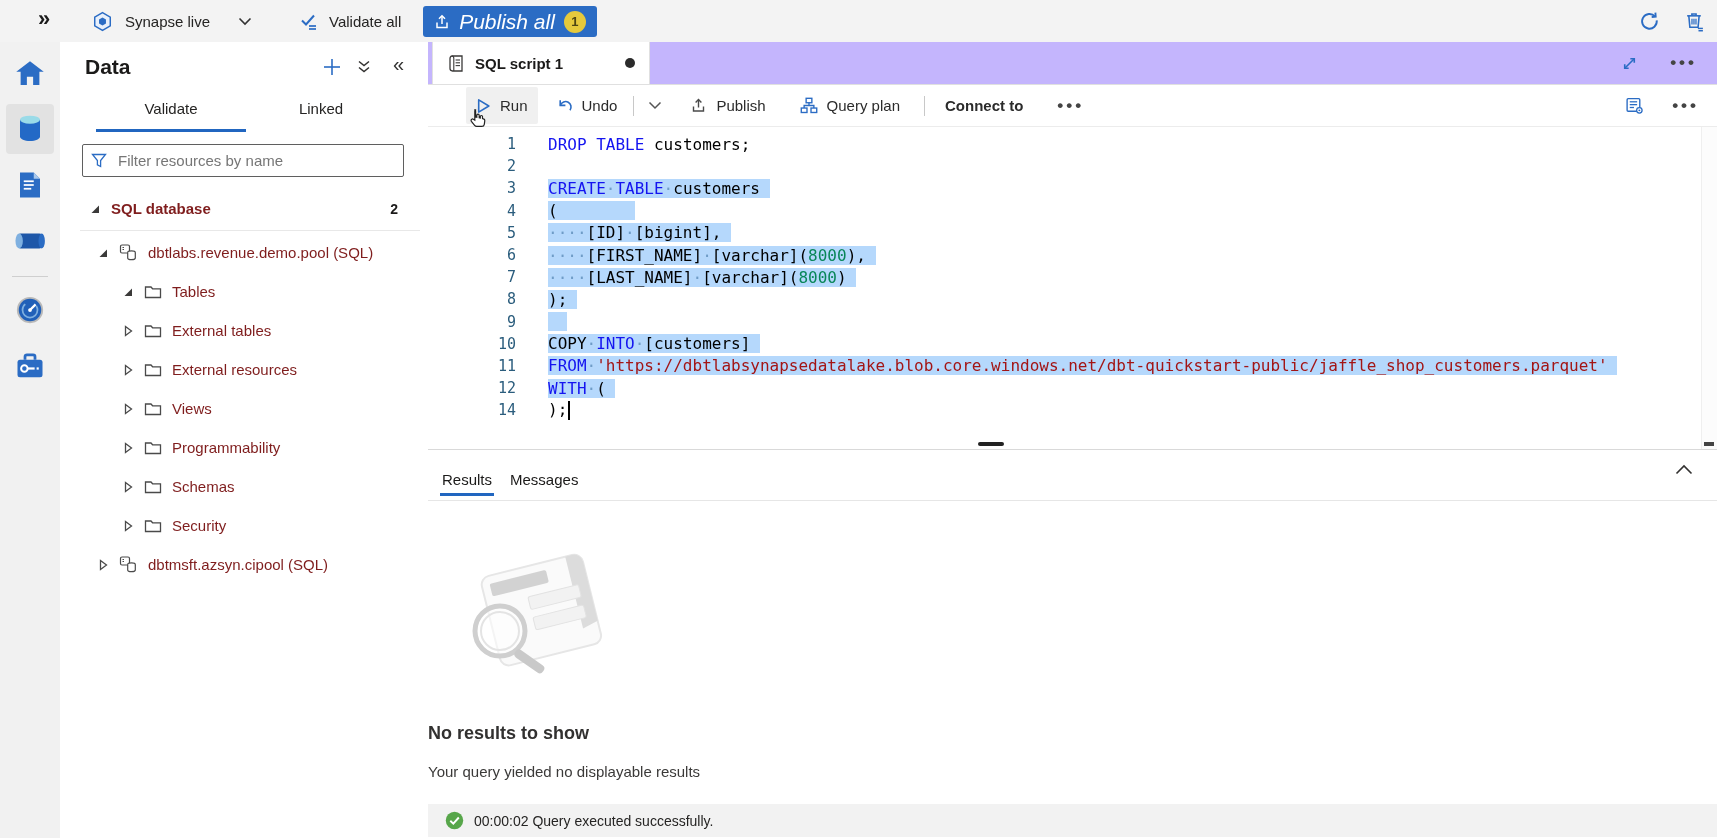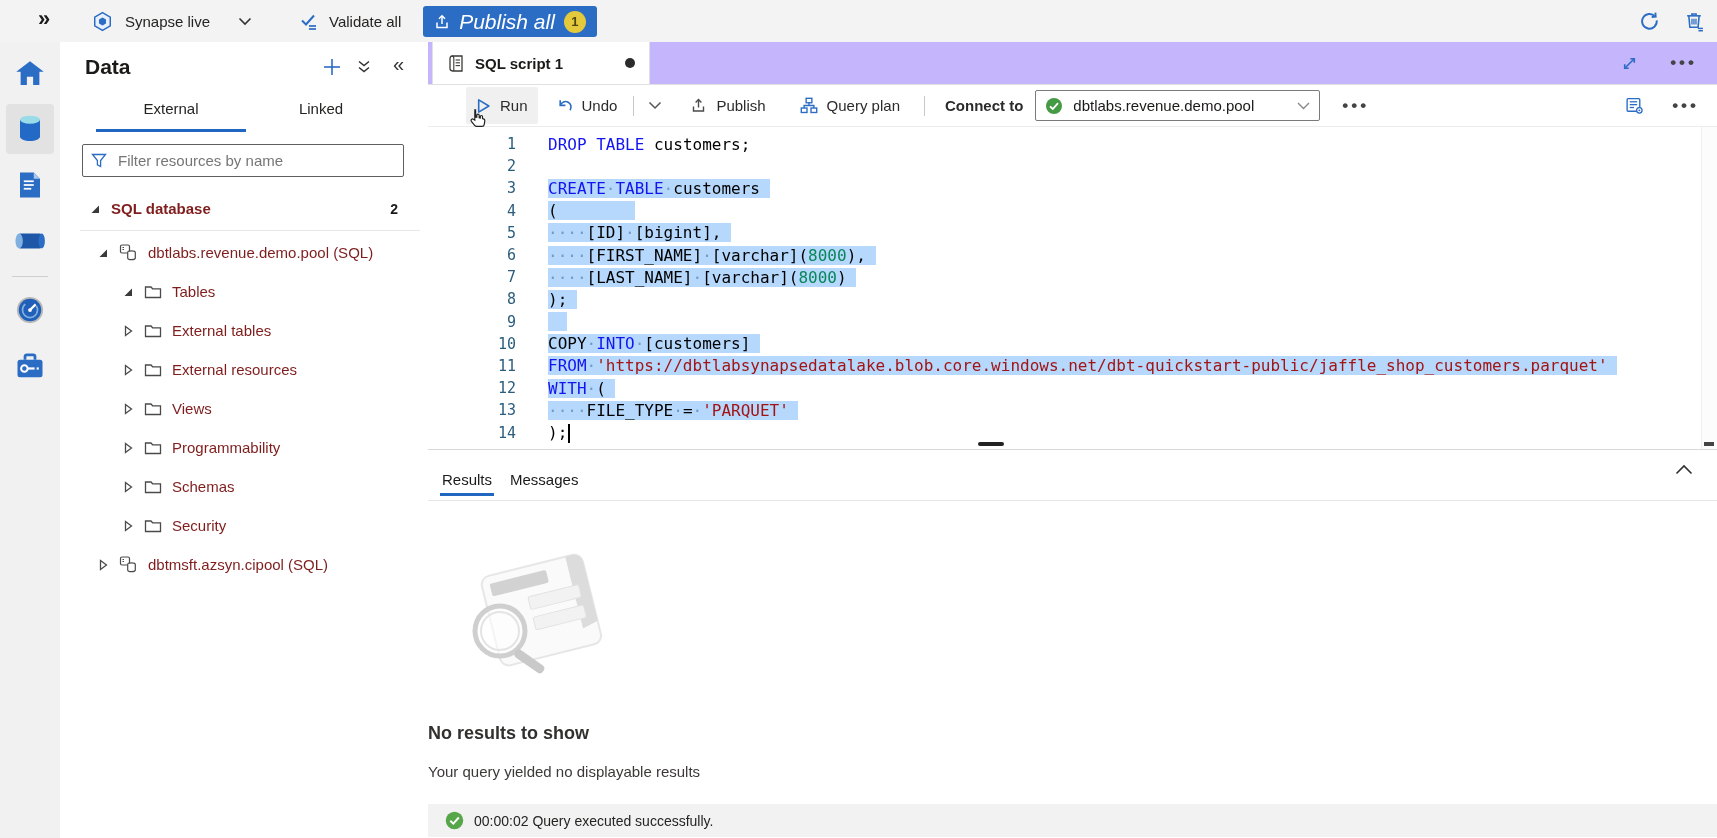--- a/index.html
+++ b/index.html
@@ -260,21 +260,21 @@
       <span class="hicon dblchev">
         <svg width="16" height="14" viewBox="0 0 16 14">
             <polyline points="3,1.5 8,5.5 13,1.5" fill="none" stroke="#323130" stroke-width="1.5"></polyline>
         <polyline points="3,7.5 8,11.5 13,7.5" fill="none" stroke="#323130" stroke-width="1.5"></polyline>
           </svg>
       </span>
       <span class="hicon collapse">«</span>
     </div>
 
     <div class="dp-tabs">
-      <div class="dp-tab active">External</div>
+      <div class="dp-tab active">Validate</div>
       <div class="dp-tab">Linked</div>
     </div>
 
     <div class="dp-filter">
       <span>
         <svg width="16" height="15" viewBox="0 0 16 15">
             <path d="M1.5 1.5 H14.5 L9.6 7.5 V13.5 L6.4 11.8 V7.5 Z" fill="none" stroke="#2b6cc4" stroke-width="1.3"></path>
           </svg>
       </span>
       <input type="text" placeholder="Filter resources by name" style="">
@@ -481,34 +481,20 @@
         <svg width="18" height="17" viewBox="0 0 17 16">
             <rect x="5.8" y="1.2" width="5.4" height="4.2" fill="#fff" stroke="#2b6cc4" stroke-width="1.3"></rect>
         <rect x="1.2" y="10.4" width="5.4" height="4.2" fill="#fff" stroke="#2b6cc4" stroke-width="1.3"></rect>
         <rect x="10.4" y="10.4" width="5.4" height="4.2" fill="#fff" stroke="#2b6cc4" stroke-width="1.3"></rect>
         <path d="M8.5 5.4 V8 M3.9 10.4 V8 H13.1 V10.4" fill="none" stroke="#2b6cc4" stroke-width="1.3"></path>
           </svg>
         <span>Query plan</span>
       </div>
       <div class="tb-sep" style="margin-left:14px;"></div>
       <span class="connect-label">Connect to</span>
-      <div class="pool-select">
-        <span>
-          <svg width="18" height="18" viewBox="0 0 18 18">
-              <circle cx="9" cy="9" r="8" fill="#459a45"></circle>
-          <polyline points="5,9.3 7.8,12 13,6.2" fill="none" stroke="#fff" stroke-width="1.8"></polyline>
-            </svg>
-        </span>
-        <span class="pool-name">dbtlabs.revenue.demo.pool</span>
-        <span class="chev">
-          <svg width="13" height="8" viewBox="0 0 13 8">
-              <polyline points="1,1 6.5,6.5 12,1" fill="none" stroke="#8a8886" stroke-width="1.4"></polyline>
-            </svg>
-        </span>
-      </div>
       <span class="dots" style="margin-left:16px;">•••</span>
       <div class="toolbar-right">
         <span>
           <svg width="19" height="19" viewBox="0 0 18 18">
               <rect x="2" y="2.5" width="12" height="12" rx="1" fill="none" stroke="#2b6cc4" stroke-width="1.3"></rect>
           <line x1="4.5" y1="5.5" x2="11.5" y2="5.5" stroke="#2b6cc4" stroke-width="1.2"></line>
           <line x1="4.5" y1="8.2" x2="11.5" y2="8.2" stroke="#2b6cc4" stroke-width="1.2"></line>
           <line x1="4.5" y1="10.9" x2="8.5" y2="10.9" stroke="#2b6cc4" stroke-width="1.2"></line>
           <circle cx="13.6" cy="13.6" r="2.6" fill="#fff" stroke="#2b6cc4" stroke-width="1.2"></circle>
           <circle cx="13.6" cy="13.6" r="0.9" fill="#2b6cc4"></circle>
@@ -525,21 +511,20 @@
           <div class="cl"><span class="ln">3</span><span class="ct"><span class="sel"><span class="tk kw">CREATE</span><span class="tk ws">·</span><span class="tk kw">TABLE</span><span class="tk ws">·</span><span class="tk pl">customers</span><span class="selpad" style="padding-right:1ch"></span></span></span></div>
           <div class="cl"><span class="ln">4</span><span class="ct"><span class="sel"><span class="tk pl">(</span><span class="selpad" style="padding-right:8ch"></span></span></span></div>
           <div class="cl"><span class="ln">5</span><span class="ct"><span class="sel"><span class="tk ws">····</span><span class="tk pl">[ID]</span><span class="tk ws">·</span><span class="tk pl">[bigint],</span><span class="selpad" style="padding-right:1ch"></span></span></span></div>
           <div class="cl"><span class="ln">6</span><span class="ct"><span class="sel"><span class="tk ws">····</span><span class="tk pl">[FIRST_NAME]</span><span class="tk ws">·</span><span class="tk pl">[varchar](</span><span class="tk num">8000</span><span class="tk pl">),</span><span class="selpad" style="padding-right:1ch"></span></span></span></div>
           <div class="cl"><span class="ln">7</span><span class="ct"><span class="sel"><span class="tk ws">····</span><span class="tk pl">[LAST_NAME]</span><span class="tk ws">·</span><span class="tk pl">[varchar](</span><span class="tk num">8000</span><span class="tk pl">)</span><span class="selpad" style="padding-right:1ch"></span></span></span></div>
           <div class="cl"><span class="ln">8</span><span class="ct"><span class="sel"><span class="tk pl">);</span><span class="selpad" style="padding-right:1ch"></span></span></span></div>
           <div class="cl"><span class="ln">9</span><span class="ct"><span class="sel"><span class="selpad" style="padding-right:2ch"></span></span></span></div>
           <div class="cl"><span class="ln">10</span><span class="ct"><span class="sel"><span class="tk pl">COPY</span><span class="tk ws">·</span><span class="tk kw">INTO</span><span class="tk ws">·</span><span class="tk pl">[customers]</span><span class="selpad" style="padding-right:1ch"></span></span></span></div>
           <div class="cl"><span class="ln">11</span><span class="ct"><span class="sel"><span class="tk kw">FROM</span><span class="tk ws">·</span><span class="tk str lnk">'https://dbtlabsynapsedatalake.blob.core.windows.net/dbt-quickstart-public/jaffle_shop_customers.parquet'</span><span class="selpad" style="padding-right:1ch"></span></span></span></div>
           <div class="cl"><span class="ln">12</span><span class="ct"><span class="sel"><span class="tk kw">WITH</span><span class="tk ws">·</span><span class="tk pl">(</span><span class="selpad" style="padding-right:1ch"></span></span></span></div>
-          <div class="cl"><span class="ln">13</span><span class="ct"><span class="sel"><span class="tk ws">····</span><span class="tk pl">FILE_TYPE</span><span class="tk ws">·</span><span class="tk pl">=</span><span class="tk ws">·</span><span class="tk str">'PARQUET'</span><span class="selpad" style="padding-right:1ch"></span></span></span></div>
           <div class="cl"><span class="ln">14</span><span class="ct"><span class="tk pl">);</span><span class="caret"></span></span></div>
         </div>
       <div class="ruler">
           <div class="ruler-mark"></div>
         </div>
     </div>
 
     <div class="splitter-grip"></div>
 
     <div class="results-header">

